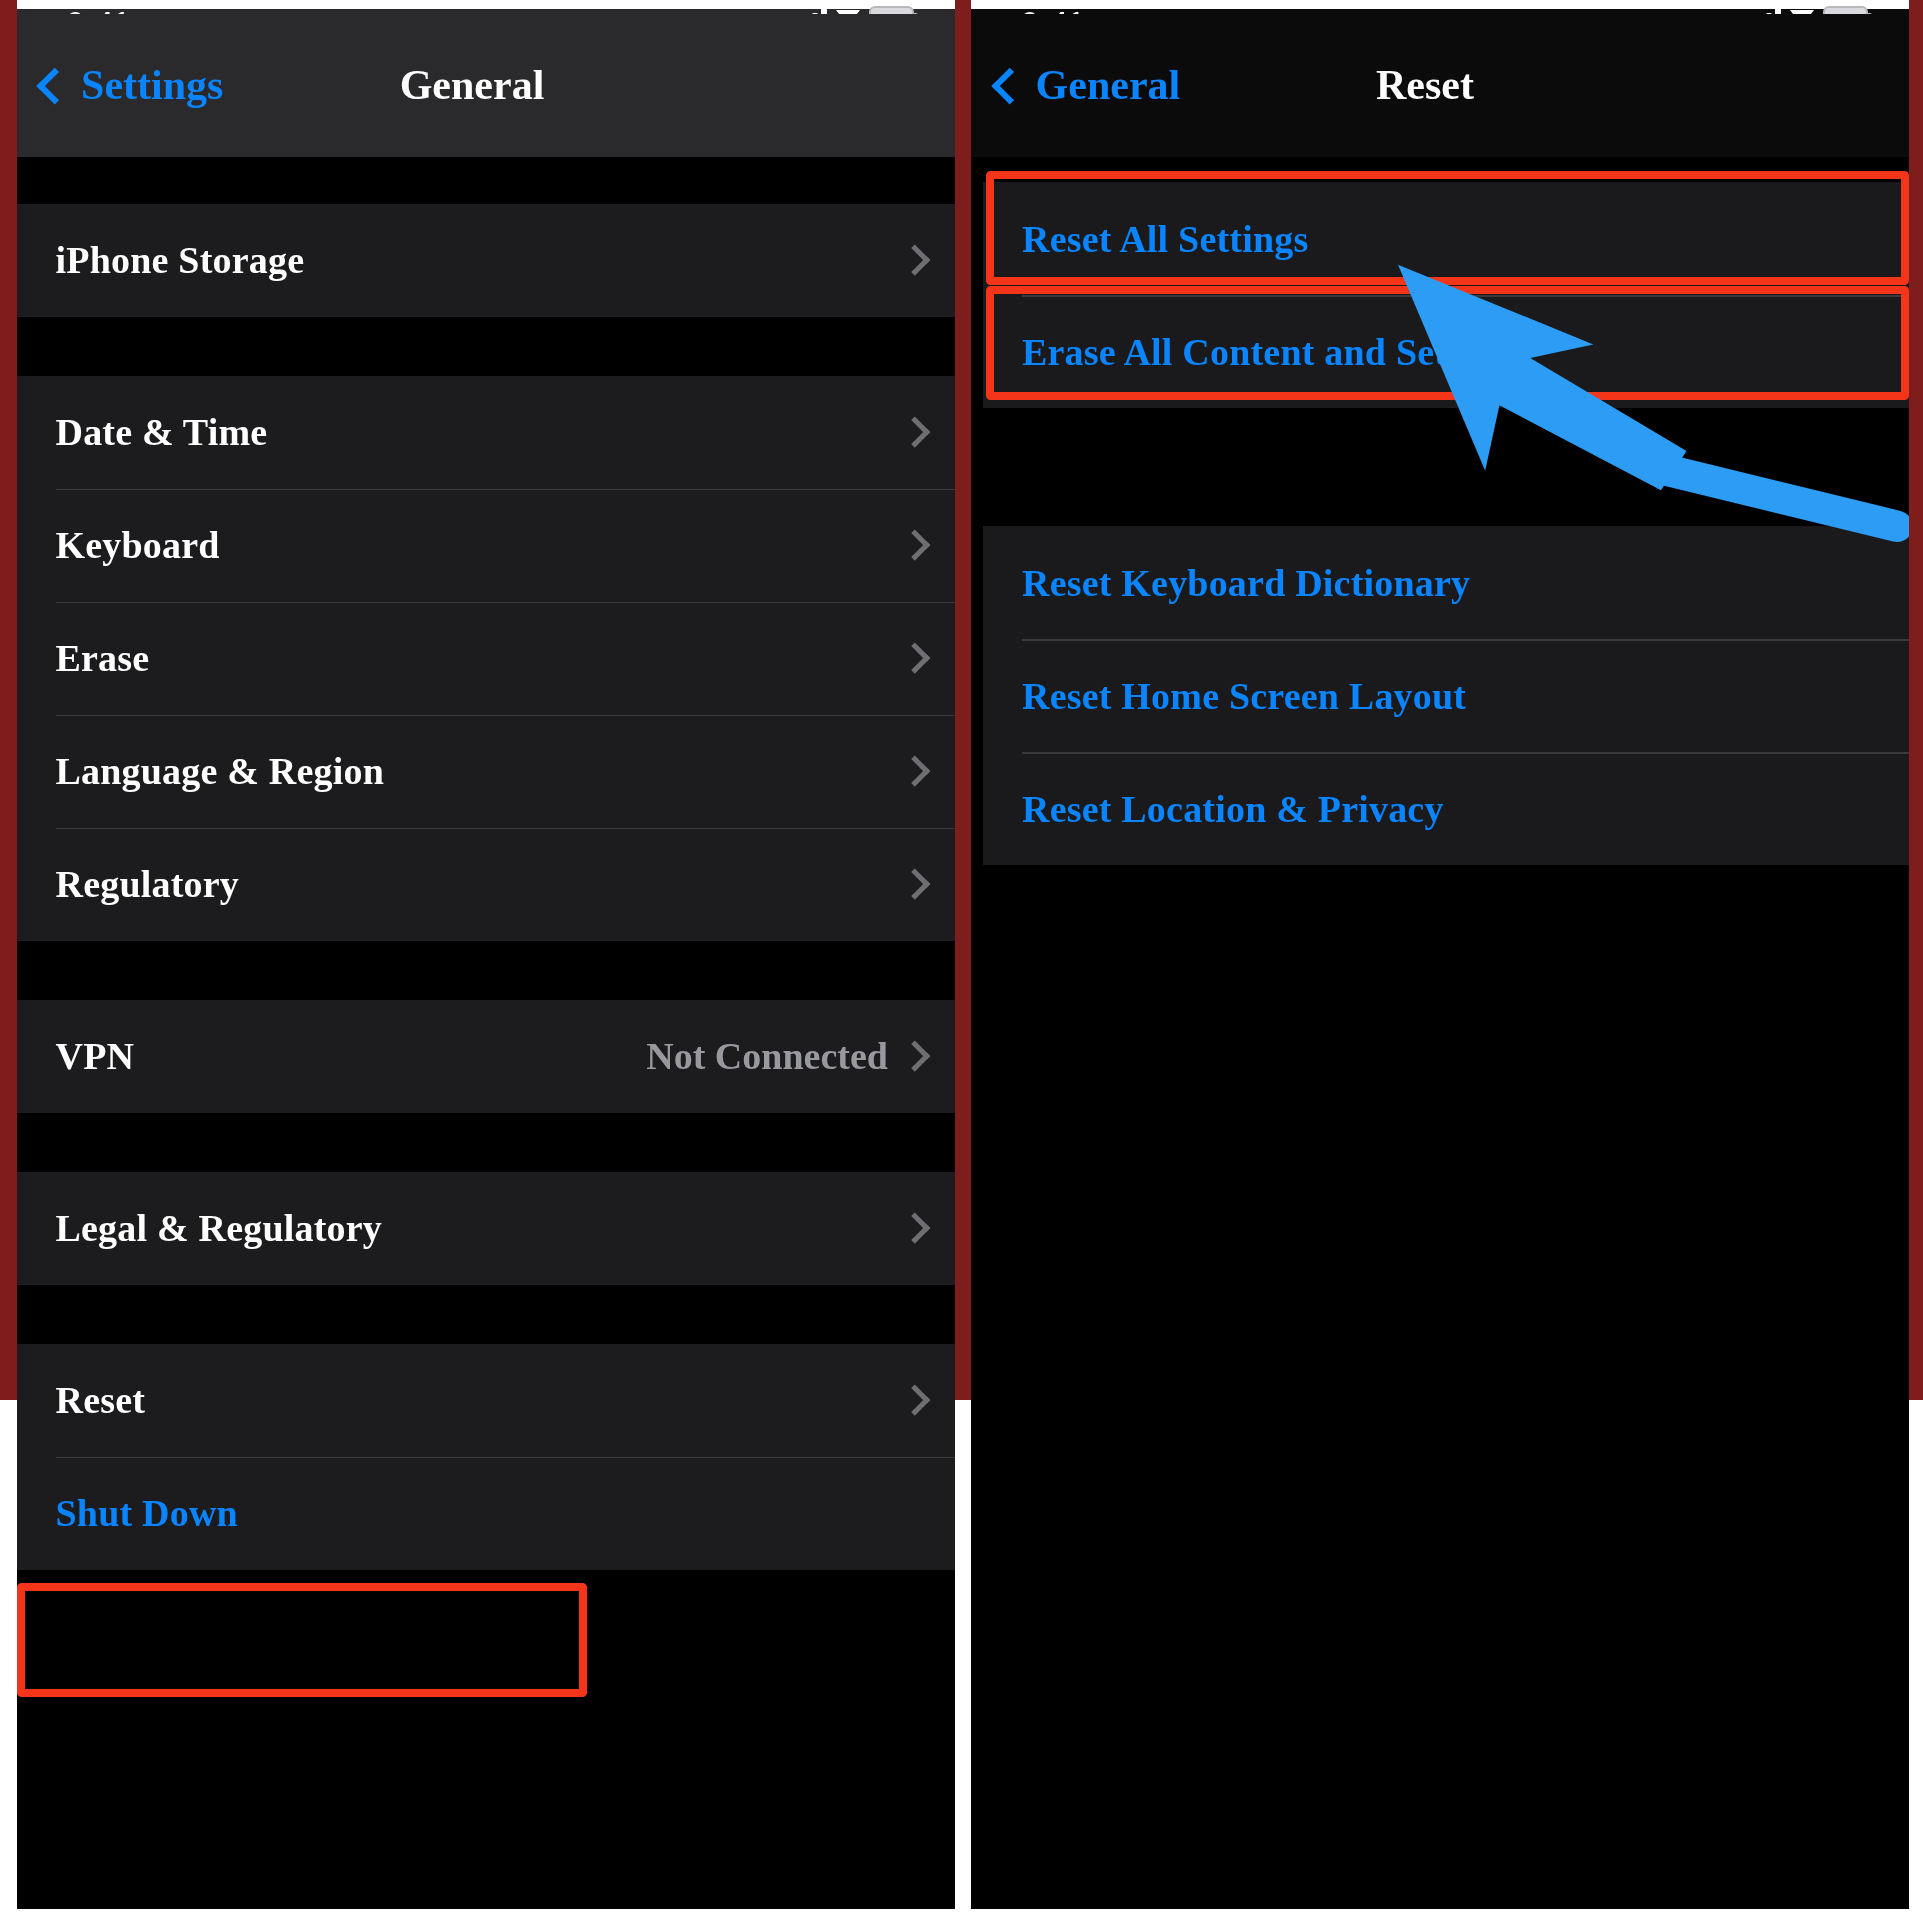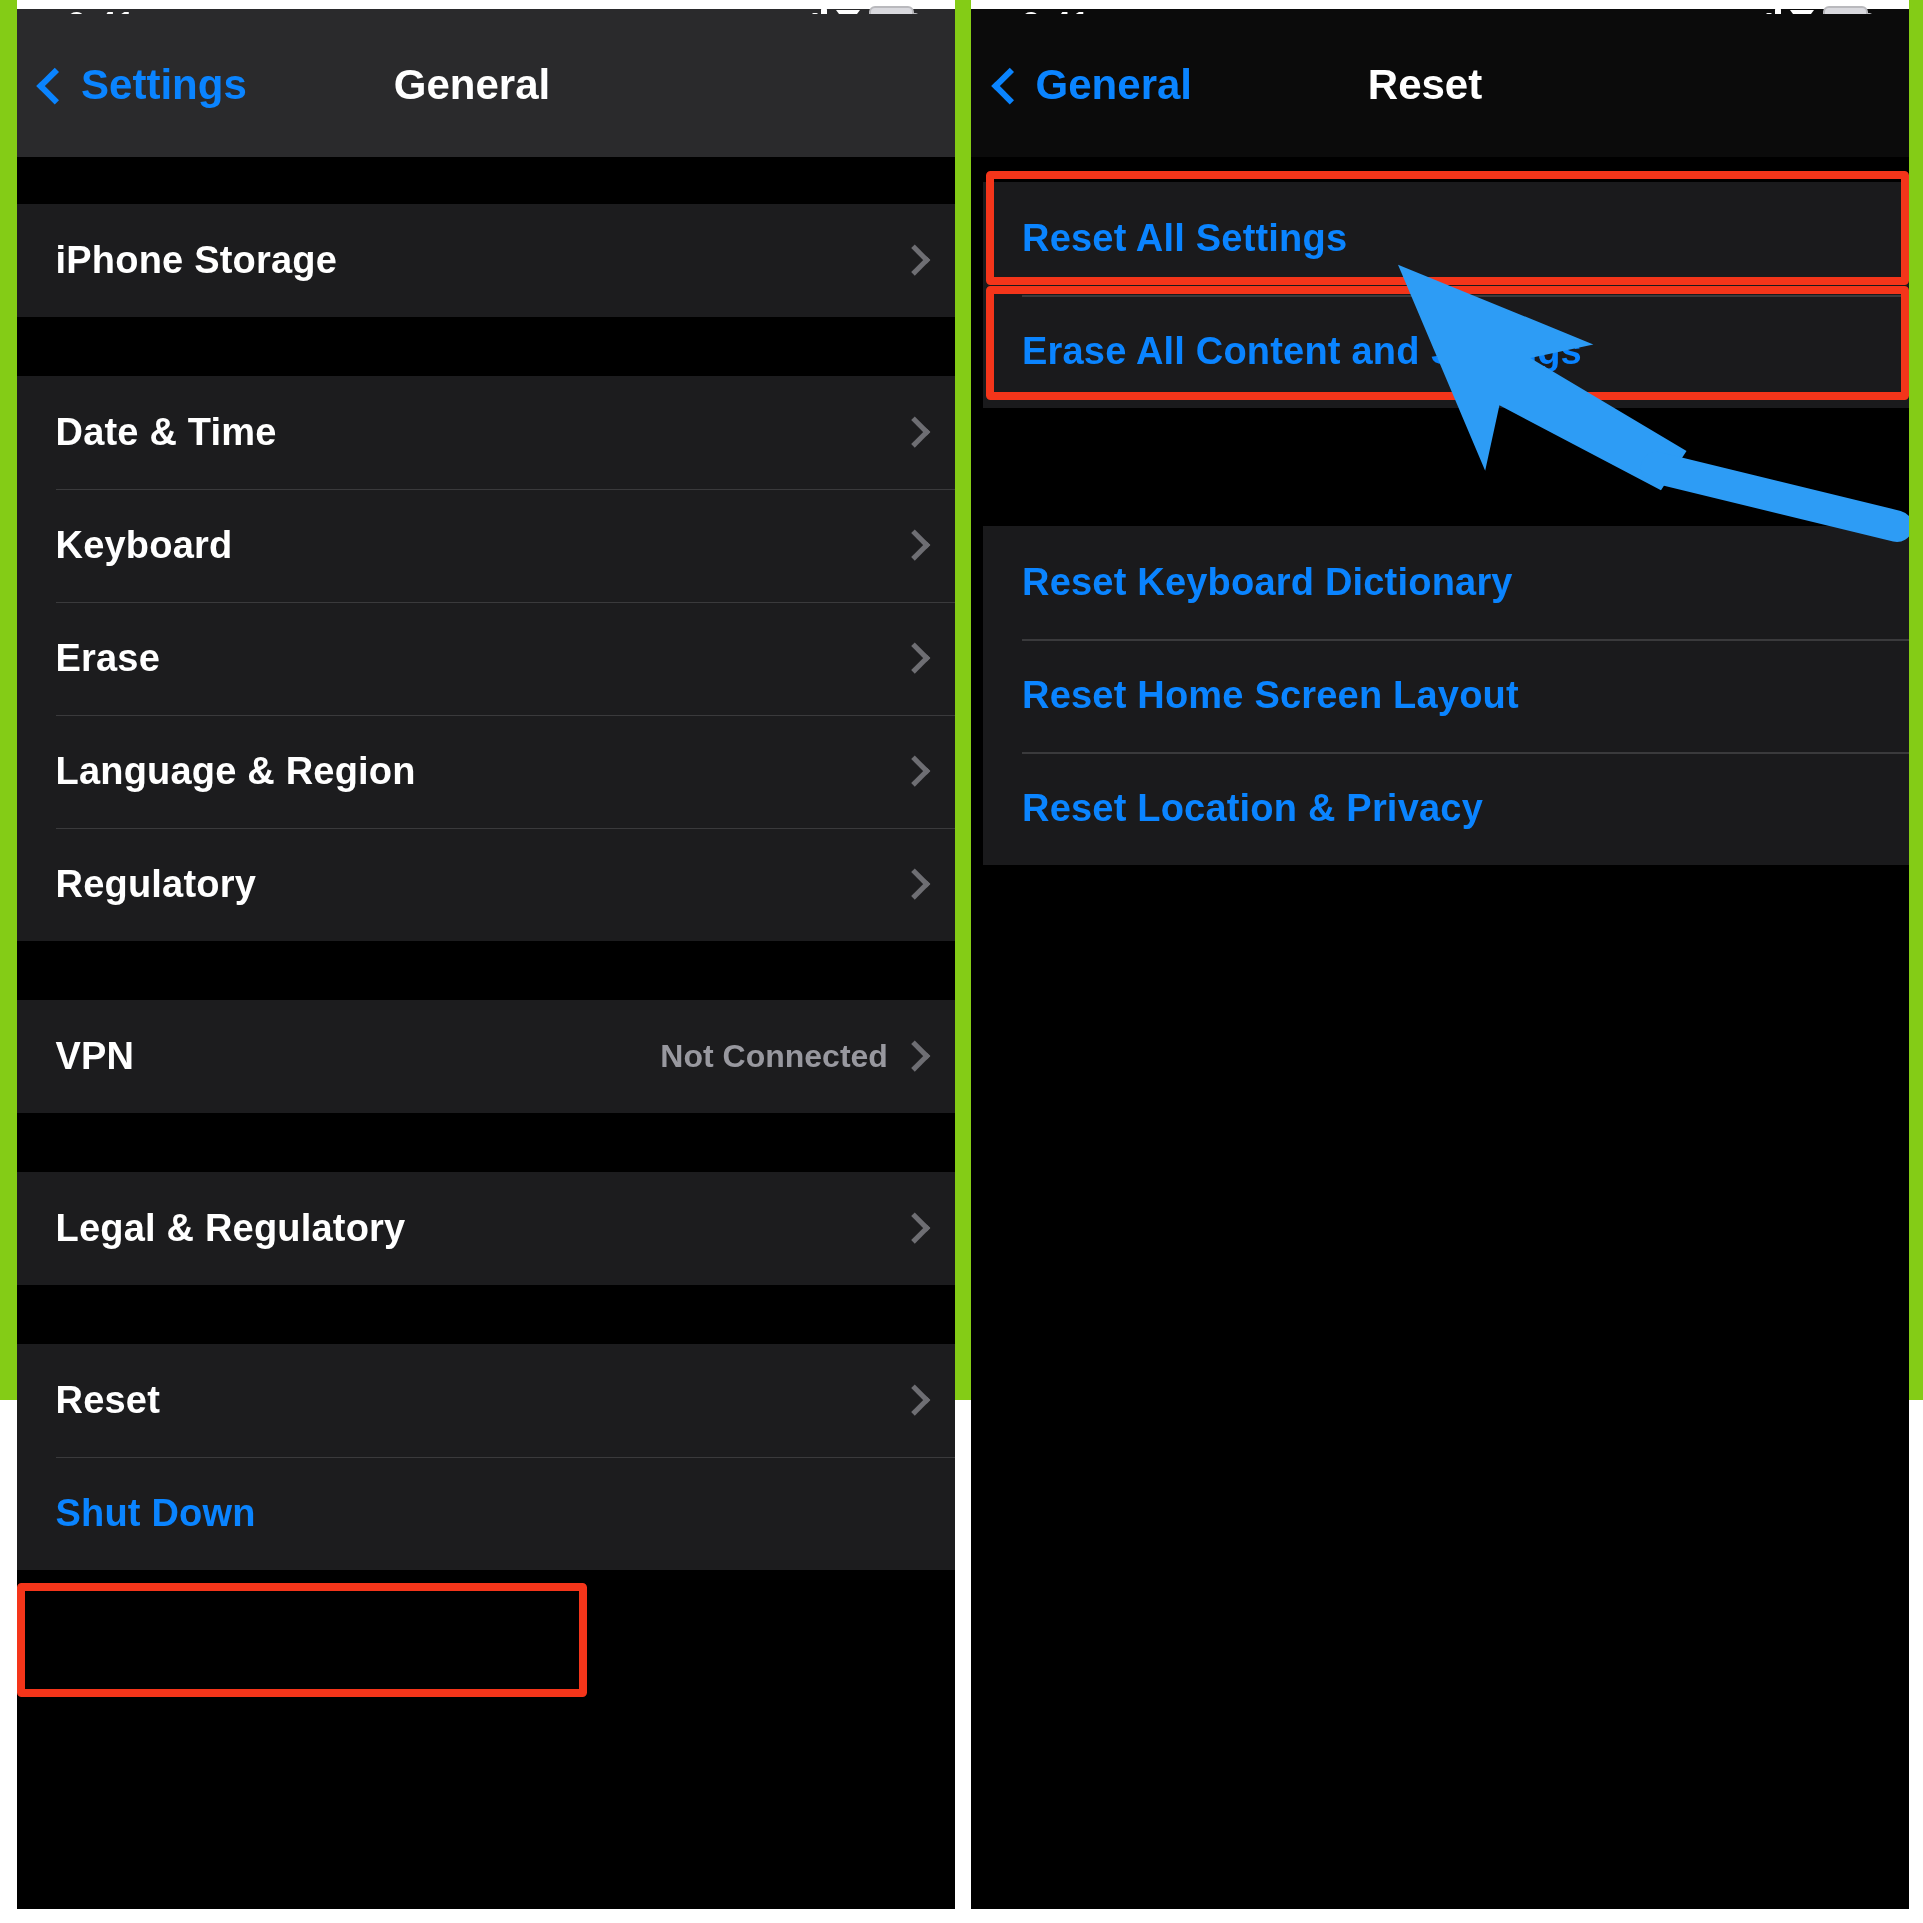--- a/index.html
+++ b/index.html
@@ -11,21 +11,22 @@
     height: 1924px;
     overflow: hidden;
     font-family: "Liberation Sans", "DejaVu Sans", sans-serif;
     -webkit-font-smoothing: antialiased;
   }
 
   .stage {
     position: relative;
     width: 1924px;
     height: 1400px;
-    background: #84cc16;
+    background: #7f1d1d;
+    font-family: Liberation Serif, serif;
   }
 
   
   .panel {
     position: absolute;
     top: 0;
     overflow: hidden;
     background: #000000;
   }
   .panel.left  { left: 16.5px;   width: 938px; height: 1909px; }
@@ -163,21 +164,21 @@
   .row-label.blue { color: #0a84ff; }
   .row-right {
     margin-left: auto;
     display: flex;
     align-items: center;
     gap: 16.5px;
     padding-right: 28.6px;
   }
   .row-value {
     color: #98989f;
-    font-size: 32px;
+    font-size: 38px;
     font-weight: bold;
     white-space: nowrap;
   }
   .chev-fwd {
     display: inline-block;
     width: 16.5px; height: 16.5px;
     border-right: 5.3px solid #6e6e73;
     border-top: 5.3px solid #6e6e73;
     transform: rotate(45deg);
   }

